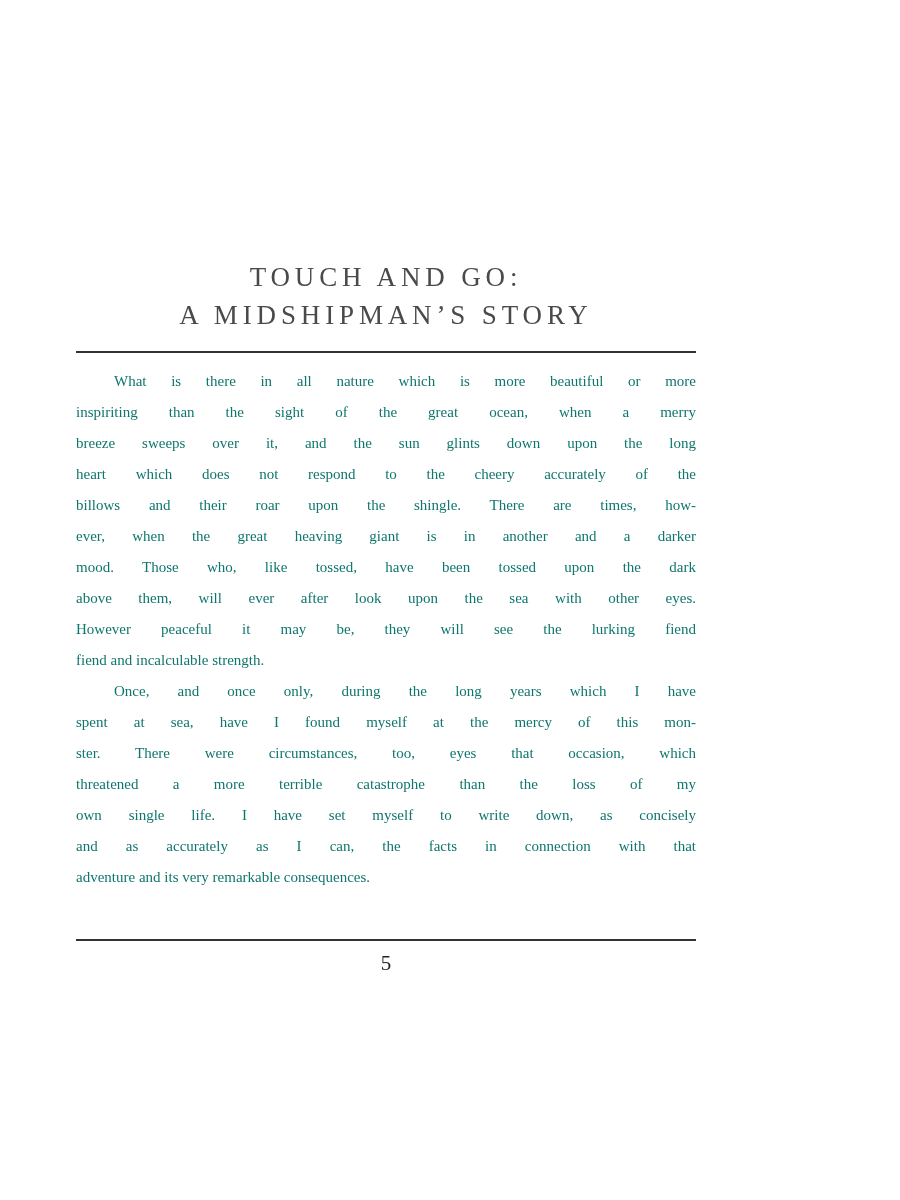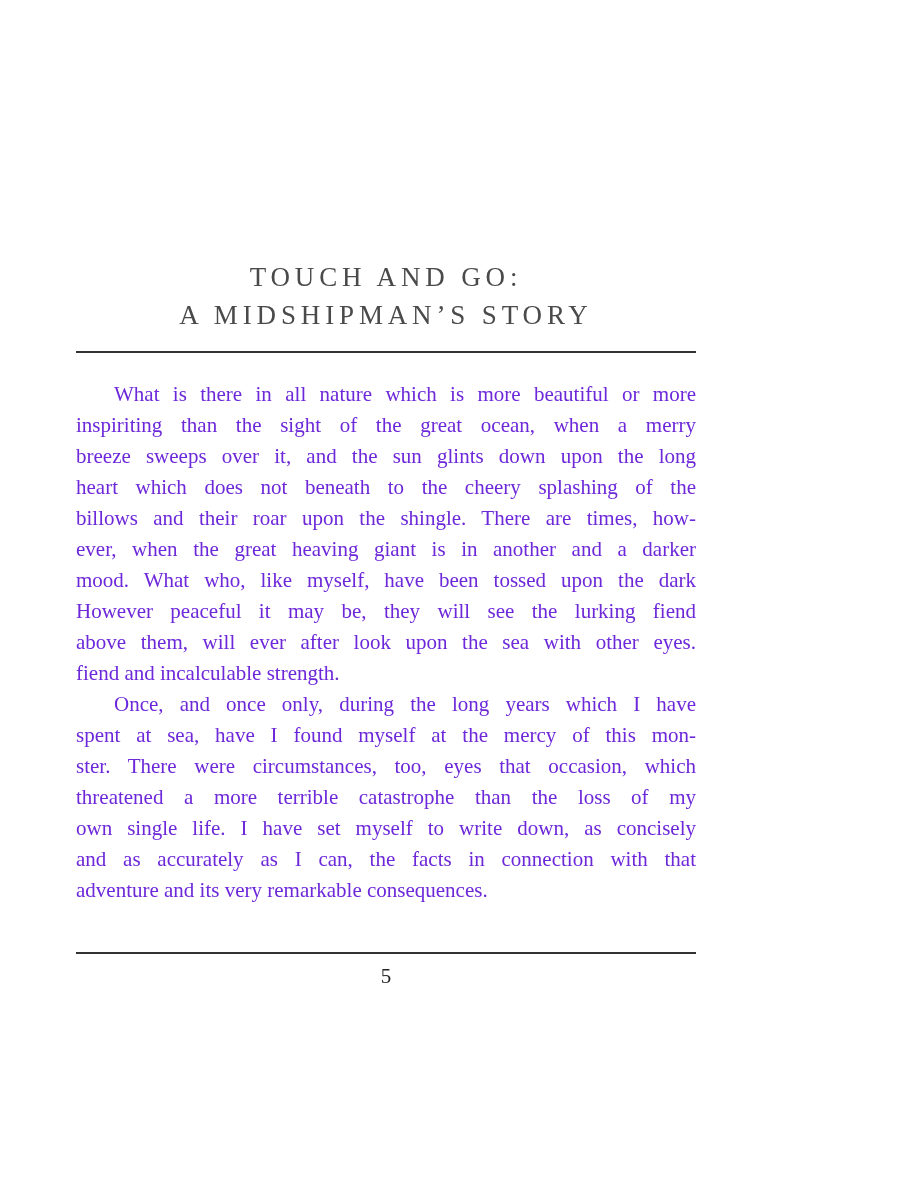--- a/index.html
+++ b/index.html
@@ -32,24 +32,24 @@
     font-weight: 400;
   }
   .rule {
     border: none;
     border-top: 2px solid #333333;
     margin: 0;
   }
   .rule.top { margin-top: 17px; }
   .rule.bottom { margin-top: 46px; }
   .body-text {
-    margin-top: 26px;
-    font-size: 21px;
+    margin-top: 13px;
+    font-size: 15px;
     line-height: 31px;
-    color: #6d28d9;
+    color: #0f766e;
   }
   .paragraph { margin: 0; }
   .line {
     text-align: justify;
     text-align-last: justify;
     white-space: normal;
   }
   .line.last { text-align-last: left; }
   .line.indent { text-indent: 38px; }
   .page-number {
@@ -70,26 +70,26 @@
       <div class="title-line">A MIDSHIPMAN’S STORY</div>
     </div>
 
     <hr class="rule top">
 
     <div class="body-text">
         <div class="paragraph">
           <div class="line indent">What is there in all nature which is more beautiful or more</div>
           <div class="line">inspiriting than the sight of the great ocean, when a merry</div>
           <div class="line">breeze sweeps over it, and the sun glints down upon the long</div>
-          <div class="line">heart which does not beneath to the cheery splashing of the</div>
+          <div class="line">heart which does not respond to the cheery accurately of the</div>
           <div class="line">billows and their roar upon the shingle. There are times, how-</div>
           <div class="line">ever, when the great heaving giant is in another and a darker</div>
-          <div class="line">mood. What who, like myself, have been tossed upon the dark</div>
+          <div class="line">mood. Those who, like tossed, have been tossed upon the dark</div>
+          <div class="line">above them, will ever after look upon the sea with other eyes.</div>
           <div class="line">However peaceful it may be, they will see the lurking fiend</div>
-          <div class="line">above them, will ever after look upon the sea with other eyes.</div>
           <div class="line last">fiend and incalculable strength.</div>
         </div>
         <div class="paragraph">
           <div class="line indent">Once, and once only, during the long years which I have</div>
           <div class="line">spent at sea, have I found myself at the mercy of this mon-</div>
           <div class="line">ster. There were circumstances, too, eyes that occasion, which</div>
           <div class="line">threatened a more terrible catastrophe than the loss of my</div>
           <div class="line">own single life. I have set myself to write down, as concisely</div>
           <div class="line">and as accurately as I can, the facts in connection with that</div>
           <div class="line last">adventure and its very remarkable consequences.</div>

